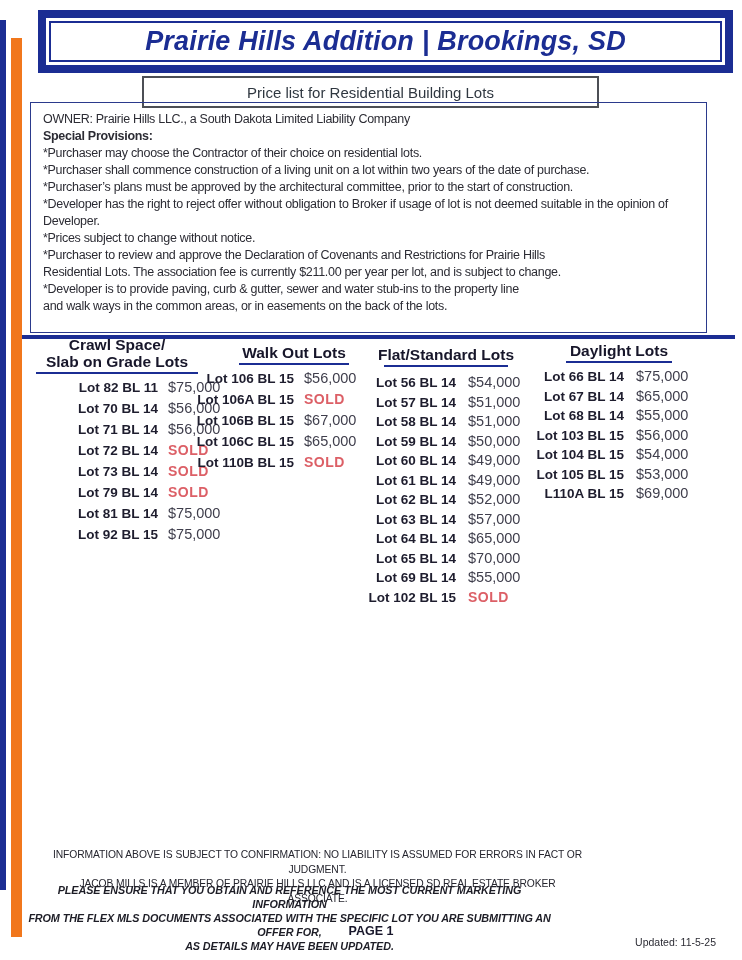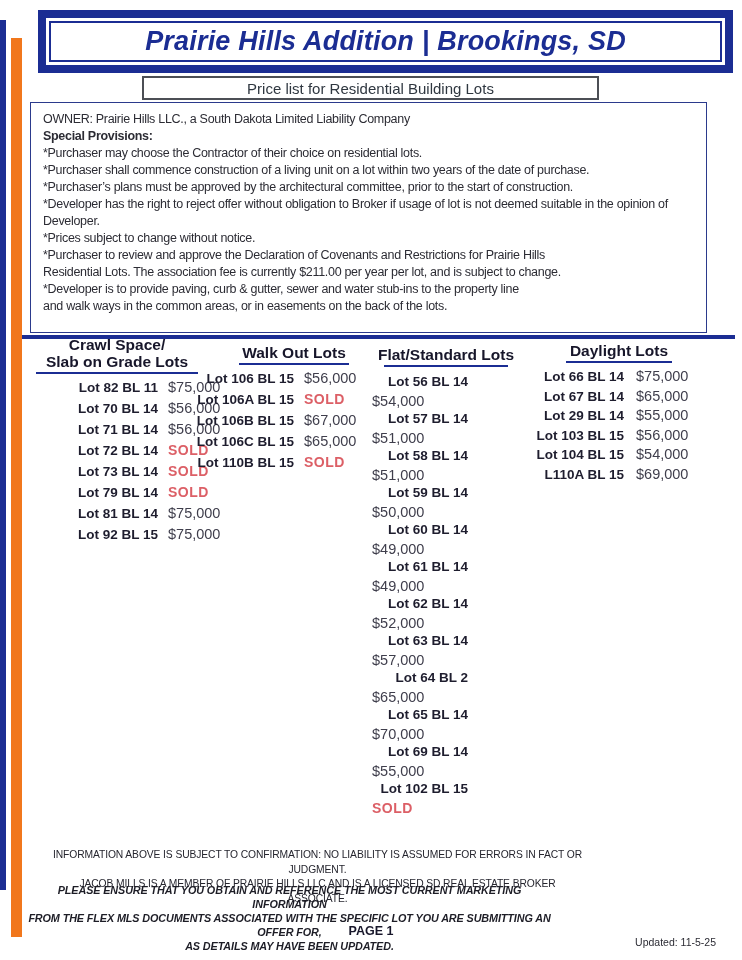--- a/index.html
+++ b/index.html
@@ -19,21 +19,21 @@
   .header-inner {
     position:absolute; left:3px; top:3px; right:3px; bottom:3px;
     border:2.5px solid var(--c-navy); display:flex; align-items:center; justify-content:center;
   }
   .title {
     margin:0; font-size:27px; font-weight:bold; font-style:italic;
     color:var(--c-navy); letter-spacing:0.2px; white-space:nowrap;
   }
 
   .subtitle-box {
-    position:absolute; left:142px; top:76px; width:457px; height:24px;
+    position:absolute; left:142px; top:76px; width:457px; height:32px;
     background:#fff; border:2px solid #4c4f55; box-sizing:border-box;
     display:flex; align-items:center; justify-content:center;
     font-size:15px; color:#2f3740;
   }
 
   .provisions {
     position:absolute; left:30px; top:102px; width:677px; height:231px;
     border:1.5px solid #2b3a8c; box-sizing:border-box;
     padding:8px 10px 0 12px; font-size:12.5px; line-height:17px;
     letter-spacing:-0.3px; color:#2c2c34;
@@ -53,21 +53,21 @@
   .row { display:flex; align-items:baseline; }
   .lbl { text-align:right; white-space:nowrap; font-weight:bold; font-size:13.5px; color:var(--c-ink); }
   .price { white-space:nowrap; font-size:14.5px; color:var(--c-price); }
   .price.sold { color:var(--c-sold); font-weight:bold; font-size:14px; letter-spacing:0.5px; }
 
   .col1 { left:36px;  top:336px; } .col1 .hdr { width:162px; margin-left:0; }
   .col1 .row { line-height:20px; } .col1 .lbl { width:122px; } .col1 .price { margin-left:10px; }
   .col2 { left:176px; top:344px; } .col2 .hdr { width:110px; margin-left:63px; }
   .col2 .row { line-height:20px; } .col2 .lbl { width:118px; } .col2 .price { margin-left:10px; }
   .col3 { left:360px; top:346px; } .col3 .hdr { width:124px; margin-left:24px; }
-  .col3 .rows { margin-top:6px; } .col3 .row { line-height:18.5px;flex-direction:column; } .col3 .lbl { width:96px; } .col3 .price { margin-left:12px; }
+  .col3 .rows { margin-top:6px; } .col3 .row { line-height:18.5px; } .col3 .lbl { width:96px; } .col3 .price { margin-left:12px; }
   .col4 { left:528px; top:342px; } .col4 .hdr { width:106px; margin-left:38px; }
   .col4 .rows { margin-top:4px; } .col4 .row { line-height:19.5px; } .col4 .lbl { width:96px; } .col4 .price { margin-left:12px; }
 
   .footer-disclaimer {
     position:absolute; left:22px; top:848px; width:535px; text-align:center;
     font-size:10.3px; line-height:14.5px; color:#25252e; letter-spacing:-0.1px;margin-left:28px;
   }
   .footer-notice {
     position:absolute; left:22px; top:883px; width:535px; text-align:center;
     font-size:10.8px; line-height:14px; color:#1d1d26;
@@ -250,21 +250,21 @@
           <span class="lbl">Lot 62 BL 14</span>
           <span class="price">$52,000</span>
         </div>
 
         <div class="row">
           <span class="lbl">Lot 63 BL 14</span>
           <span class="price">$57,000</span>
         </div>
 
         <div class="row">
-          <span class="lbl">Lot 64 BL 2</span>
+          <span class="lbl">Lot 64 BL 14</span>
           <span class="price">$65,000</span>
         </div>
 
         <div class="row">
           <span class="lbl">Lot 65 BL 14</span>
           <span class="price">$70,000</span>
         </div>
 
         <div class="row">
           <span class="lbl">Lot 69 BL 14</span>
@@ -289,34 +289,38 @@
           <span class="lbl">Lot 66 BL 14</span>
           <span class="price">$75,000</span>
         </div>
 
         <div class="row">
           <span class="lbl">Lot 67 BL 14</span>
           <span class="price">$65,000</span>
         </div>
 
         <div class="row">
-          <span class="lbl">Lot 29 BL 14</span>
+          <span class="lbl">Lot 68 BL 14</span>
           <span class="price">$55,000</span>
         </div>
 
         <div class="row">
           <span class="lbl">Lot 103 BL 15</span>
           <span class="price">$56,000</span>
         </div>
 
         <div class="row">
           <span class="lbl">Lot 104 BL 15</span>
           <span class="price">$54,000</span>
         </div>
 
+        <div class="row">
+          <span class="lbl">Lot 105 BL 15</span>
+          <span class="price">$53,000</span>
+        </div>
 
         <div class="row">
           <span class="lbl">L110A BL 15</span>
           <span class="price">$69,000</span>
         </div>
       </div>
   </div>
 
   <div class="footer-disclaimer">
 

